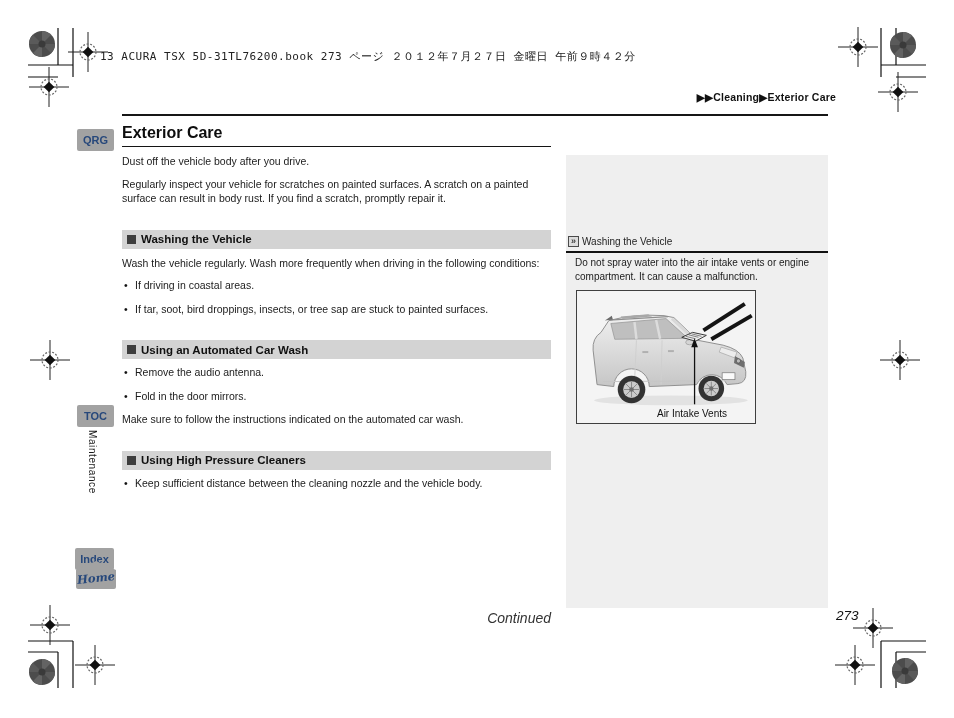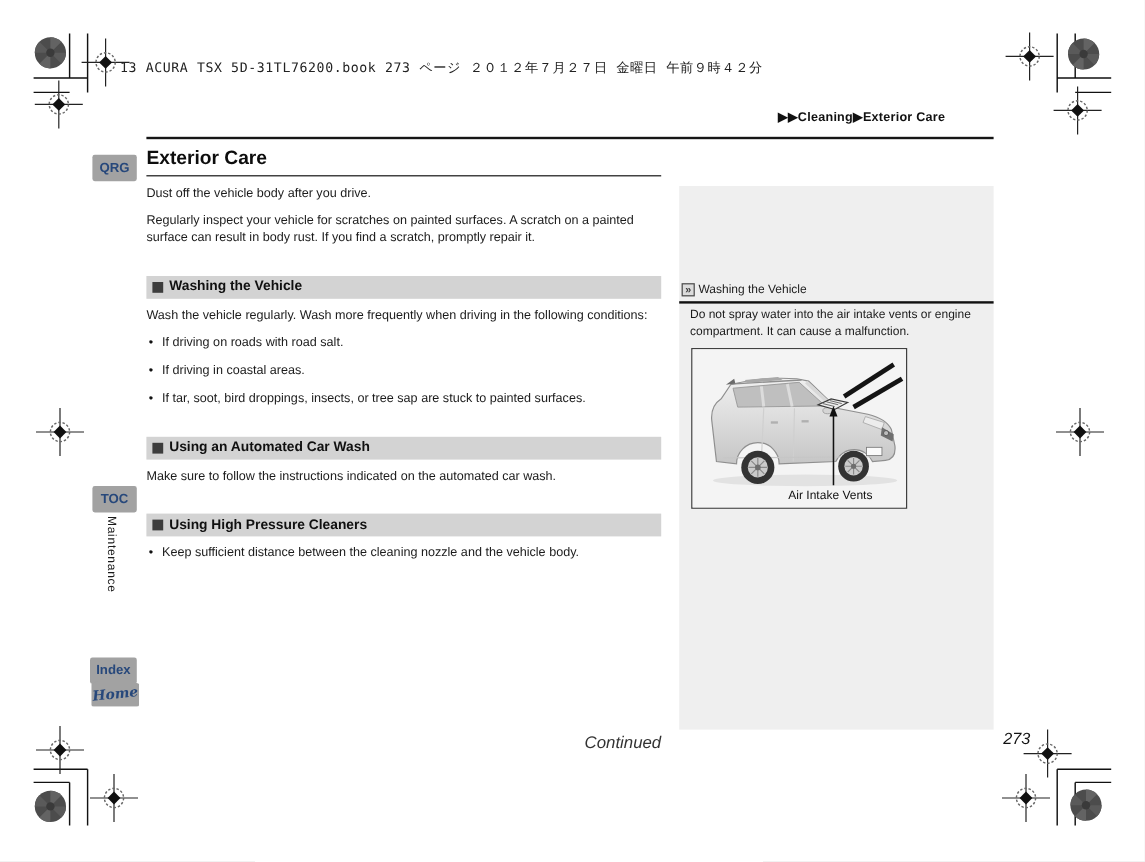--- a/index.html
+++ b/index.html
@@ -7,21 +7,21 @@
     position:relative;width:954px;height:718px;background:#ffffff;
     font-family:"Liberation Sans",sans-serif;color:#1b1b1b;overflow:hidden;
   }
   
   #regmarks{position:absolute;left:0;top:0;pointer-events:none;}
   .print-header{
     position:absolute;left:100px;top:49px;font:11px "DejaVu Sans Mono",monospace;
     color:#222;letter-spacing:.5px;white-space:nowrap;
   }
   .breadcrumb{
-    position:absolute;left:600px;top:91px;width:236px;text-align:center;
+    position:absolute;left:600px;top:91px;width:236px;text-align:right;
     font-size:10.5px;font-weight:600;color:#111;letter-spacing:.2px;
   }
   .top-rule{position:absolute;left:122px;top:114px;width:706px;height:1.5px;background:#161616;}
   .page-number{position:absolute;left:836px;top:608px;font-size:13.5px;color:#111;font-style:italic;}
   .continued{position:absolute;left:420px;top:610px;width:131px;text-align:right;
     font-size:14px;font-style:italic;color:#333;}
   
   .tab{
     position:absolute;background:#a2a2a2;color:#27487b;font-weight:bold;font-size:11px;
     text-align:center;border-radius:2px;cursor:pointer;
@@ -145,29 +145,32 @@
     <h1>Exterior Care</h1>
     <p>Dust off the vehicle body after you drive.</p>
     <p>Regularly inspect your vehicle for scratches on painted surfaces. A scratch on a painted surface can result in body rust. If you find a scratch, promptly repair it.</p>
 
     <div class="sec-bar">
       <div class="sq"></div>
       <h2>Washing the Vehicle</h2>
     </div>
     <p>Wash the vehicle regularly. Wash more frequently when driving in the following conditions:</p>
     <ul class="blist">
-      <li>If driving on roads with road salt.</li>
       <li>If driving in coastal areas.</li>
       <li>If tar, soot, bird droppings, insects, or tree sap are stuck to painted surfaces.</li>
     </ul>
 
     <div class="sec-bar">
       <div class="sq"></div>
       <h2>Using an Automated Car Wash</h2>
     </div>
+    <ul class="blist">
+      <li>Remove the audio antenna.</li>
+      <li>Fold in the door mirrors.</li>
+    </ul>
     <p>Make sure to follow the instructions indicated on the automated car wash.</p>
 
     <div class="sec-bar">
       <div class="sq"></div>
       <h2>Using High Pressure Cleaners</h2>
     </div>
     <ul class="blist">
       <li>Keep sufficient distance between the cleaning nozzle and the vehicle body.</li>
     </ul>
   </div>

